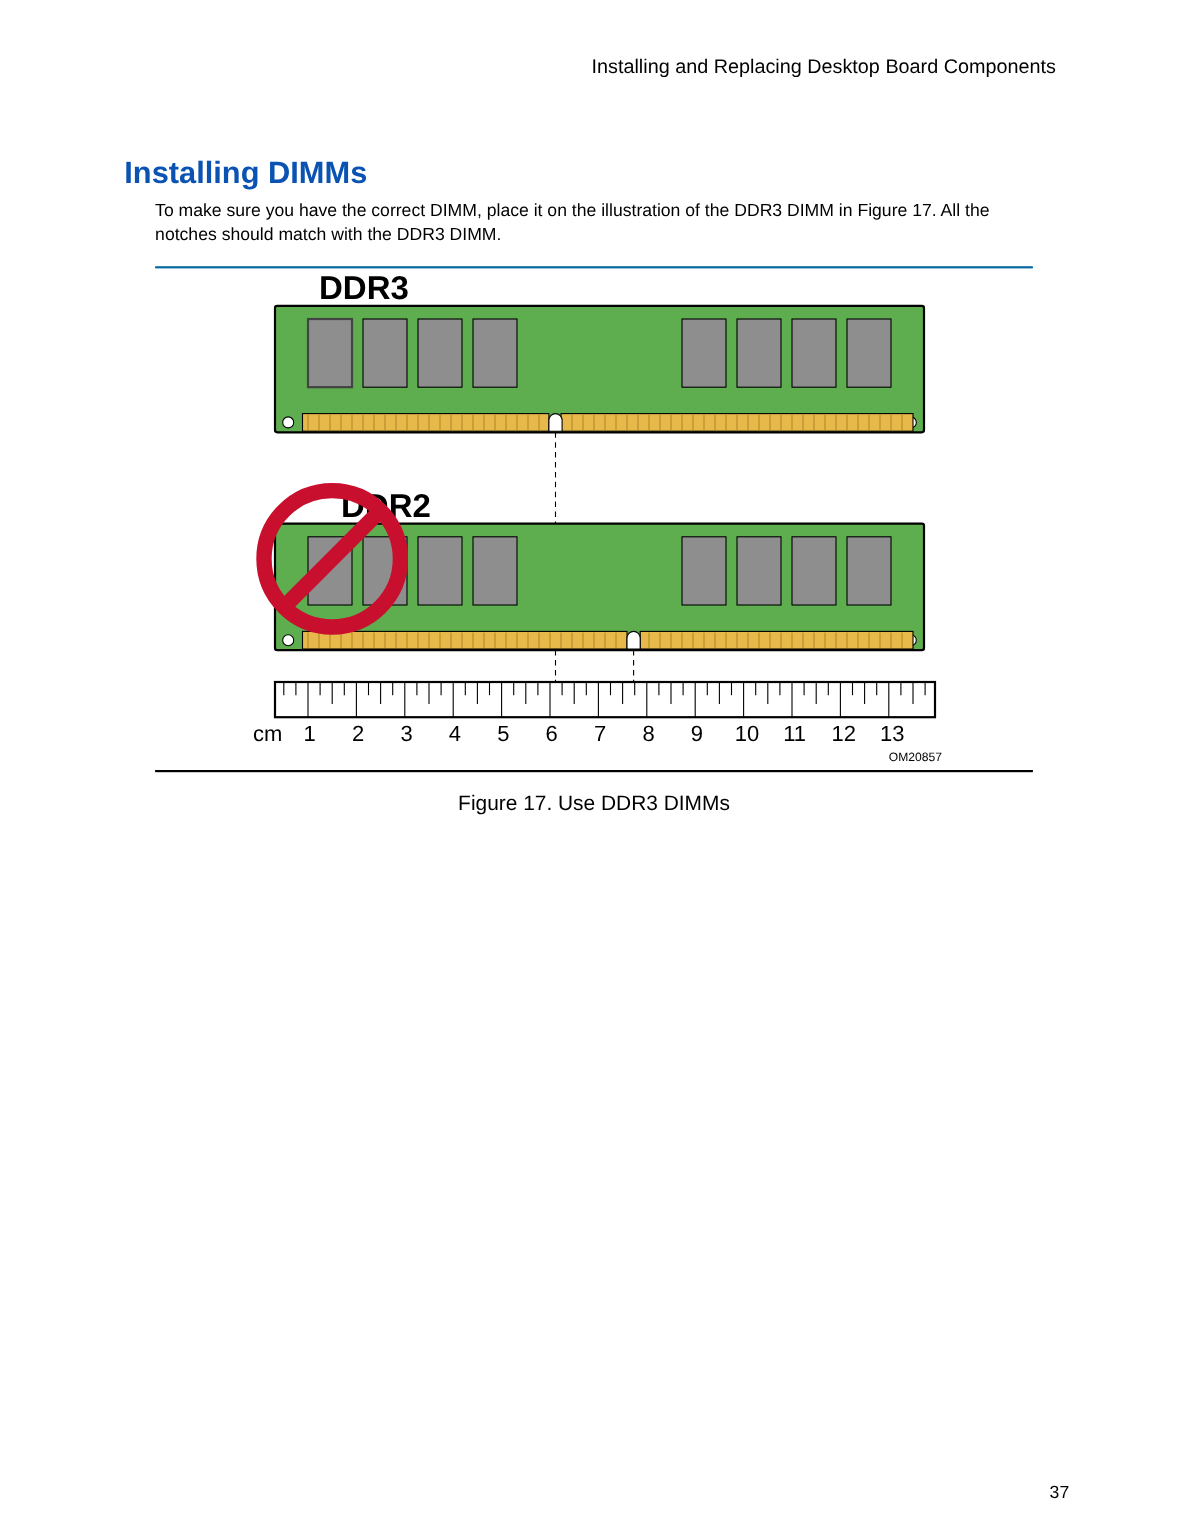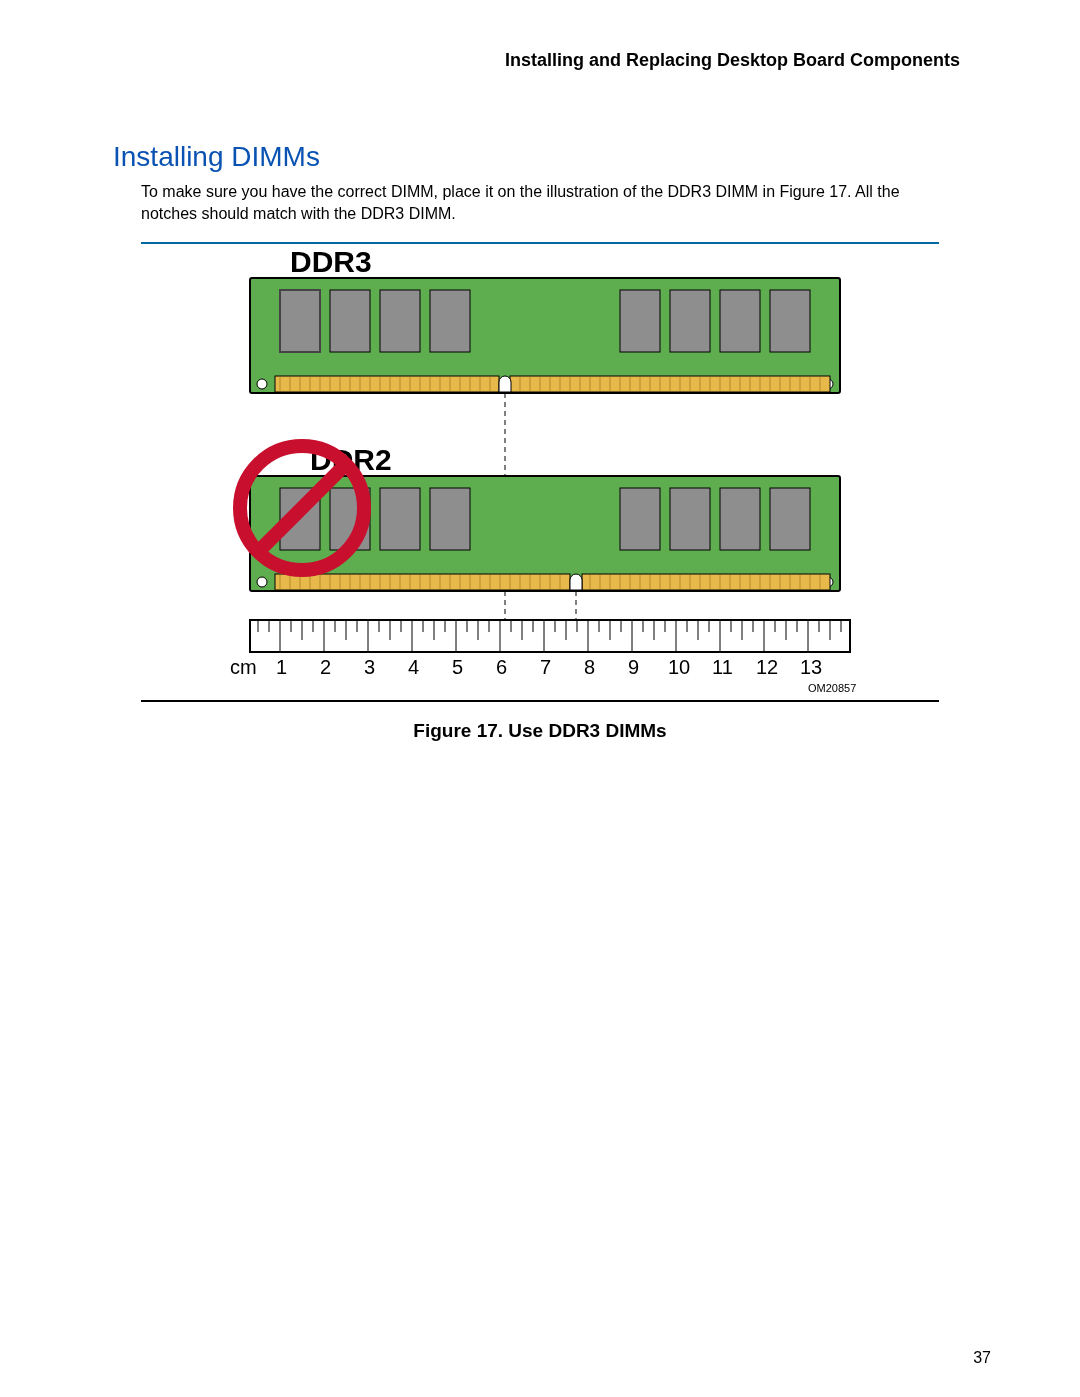--- a/index.html
+++ b/index.html
@@ -1,22 +1,22 @@
 <!DOCTYPE html>
 <html><head>
 <meta charset="utf-8">
 <style>
   html,body{margin:0;padding:0;background:#fff;font-family:Verdana,Geneva,sans-serif;color:#000}
   .page{width:1080px;height:1397px;position:relative;box-sizing:border-box;padding:50px 95px 40px 95px}
-  .running-head{text-align:right;font-weight:bold;font-size:18px;padding-right:25px;margin-bottom:70px}
-  .section-title{color:#0a53b3;font-weight:normal;font-size:28px;margin:2px 18px 8px 18px}
+  .running-head{text-align:right;font-weight:normal;font-size:18px;padding-right:25px;margin-bottom:70px}
+  .section-title{color:#0a53b3;font-weight:bold;font-size:28px;margin:2px 18px 8px 18px}
   .body-text{font-size:16px;line-height:1.35;margin:0 0 18px 46px;max-width:810px}
   .figure-frame{margin:0 46px 0 46px;border-top:2px solid #0369a1;border-bottom:2px solid #000;padding:4px 0 2px 0}
-  .figure-caption{text-align:center;font-weight:bold;font-size:19px;margin-top:18px}
-  .page-num{position:absolute;bottom:30px;right:89px;font-size:16px}
+  .figure-caption{text-align:center;font-weight:normal;font-size:19px;margin-top:18px}
+  .page-num{position:absolute;bottom:30px;right:108px;font-size:16px}
   .dimm-svg{display:block;margin:0 auto}
   .om-label{font-size:11px;fill:#000;font-family:Arial,sans-serif}
   .ddr-label{font-size:30px;font-weight:bold;font-family:Arial,sans-serif}
   .ruler-num{font-size:20px;font-family:Arial,sans-serif;fill:#000}
 </style>
 </head>
 <body>
 <div class="page">
   <div class="running-head">Installing and Replacing Desktop Board Components</div>
 

